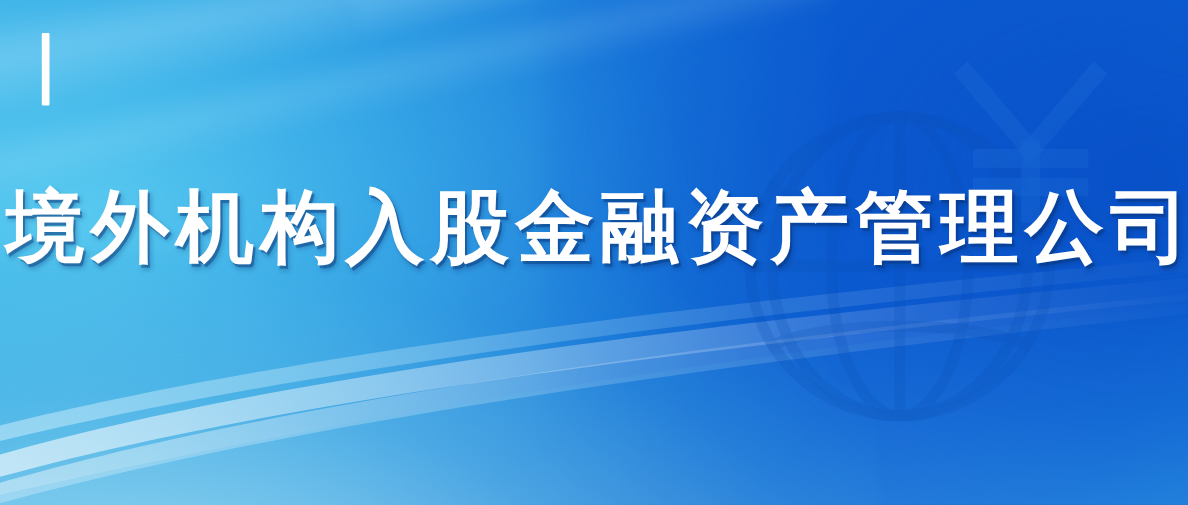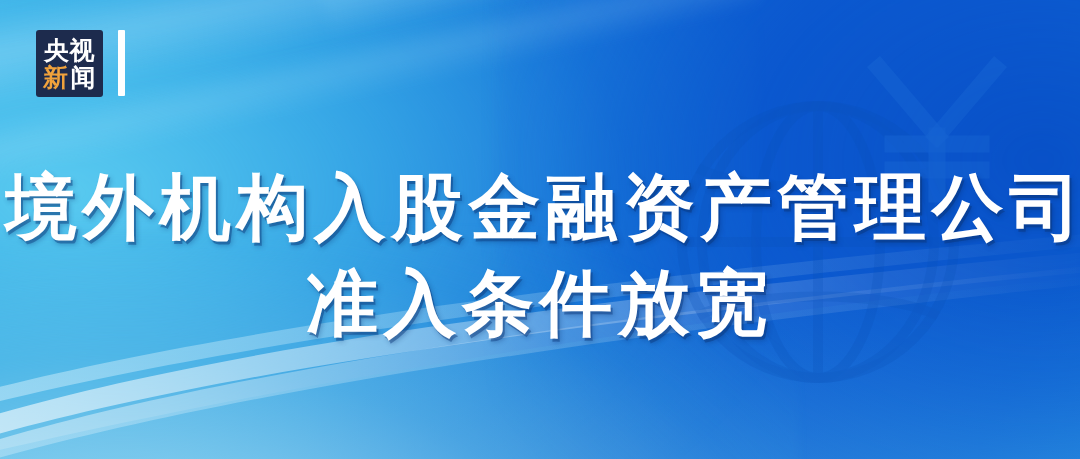--- a/index.html
+++ b/index.html
@@ -286,31 +286,23 @@
       <line x1="243" y1="16" x2="301" y2="84"></line>
       <line x1="359" y1="16" x2="301" y2="84"></line>
       <line x1="301" y1="84" x2="301" y2="142"></line>
       <line x1="257" y1="92" x2="345" y2="92"></line>
       <line x1="257" y1="118" x2="345" y2="118"></line>
     </g>
   </svg>
 
   <div class="header">
 
-    <div class="logo-box">
-      <div class="logo-row logo-row-1">央视</div>
-      <div class="logo-row logo-row-2">
-        <span class="logo-char-orange">新</span>
-        <span class="logo-char-white">闻</span>
-      </div>
-    </div>
 
     <div class="header-divider"></div>
 
 
   </div>
 
   <div class="headline">
     <div class="headline-line headline-line-1">境外机构入股金融资产管理公司</div>
-    <div class="headline-line headline-line-2">准入条件放宽</div>
   </div>
 
 </div>
 
 </body></html>

